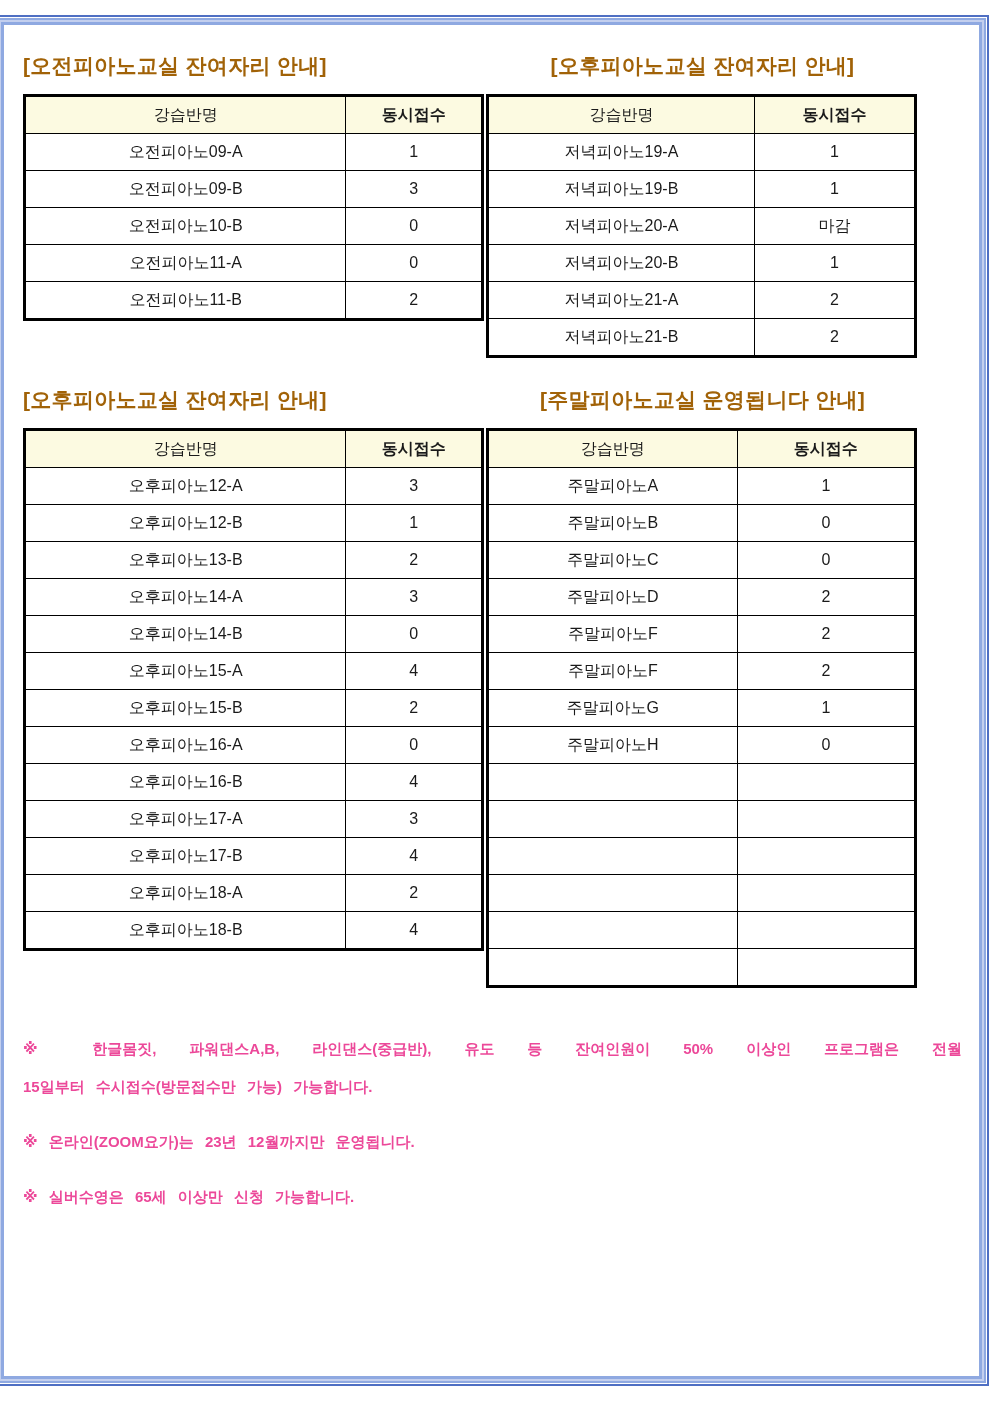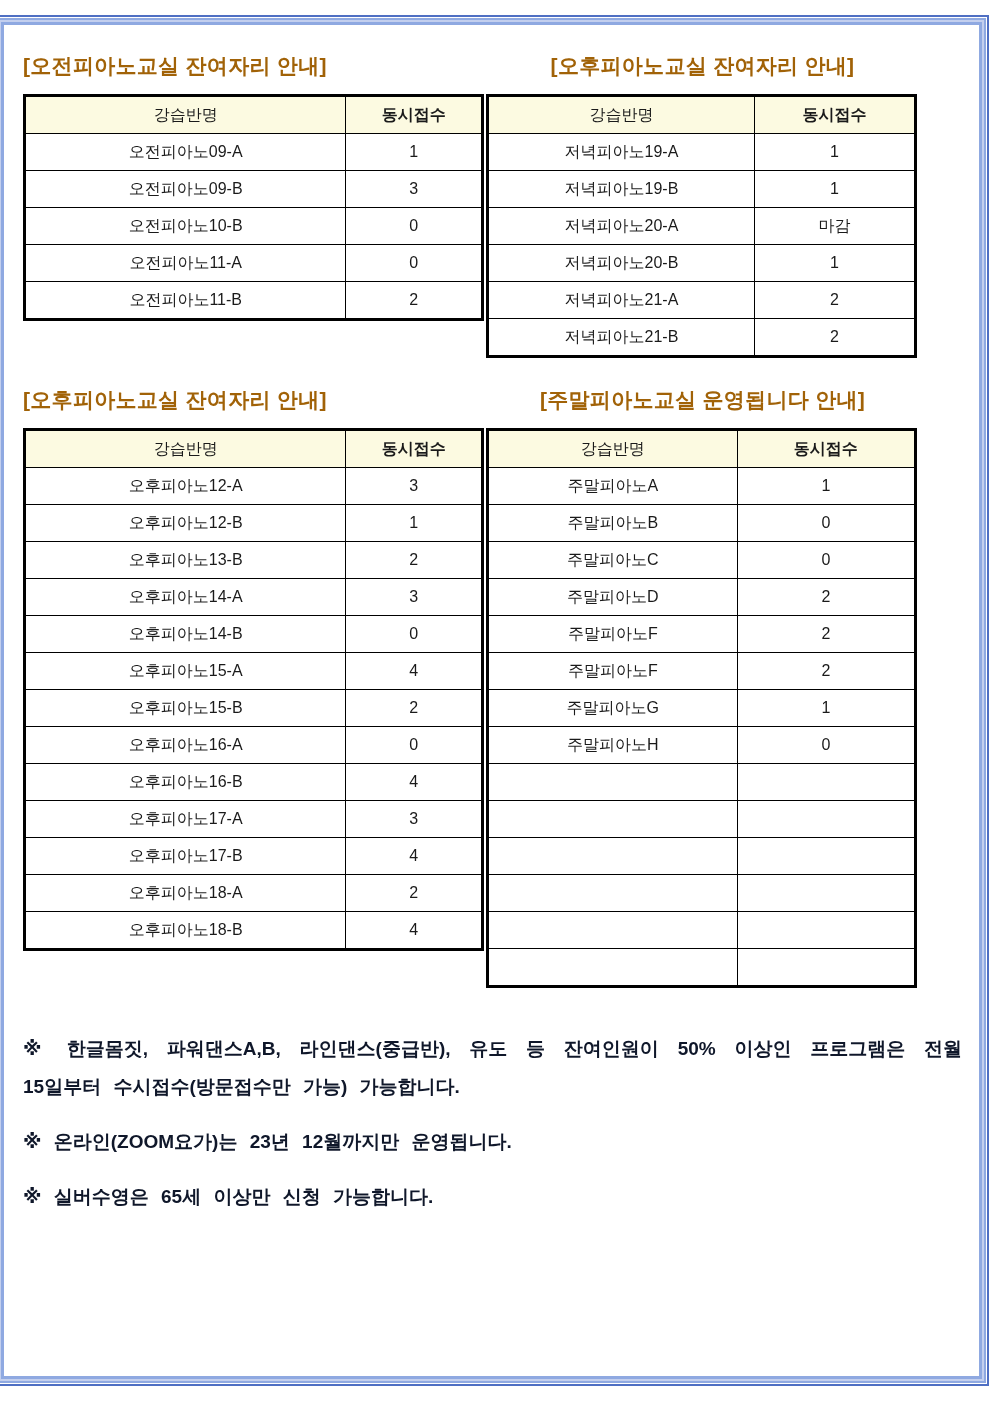--- a/index.html
+++ b/index.html
@@ -45,21 +45,21 @@
     font-size:16px; color:#1a1a1a; overflow:hidden;
   }
   .grid th { background:#fcfae1; font-weight:normal; }
   .grid th.col-count { font-weight:bold; }
   .grid-a th.col-name { width:68%; }
   .grid-b th.col-name { width:60%; }
   .grid-c th.col-name { width:56%; }
 
   .notes { margin-top:42px; width:939px; }
   .note {
-    font-size:19px; font-weight:bold; color:#0f172a;
+    font-size:15px; font-weight:bold; color:#ec4899;
     line-height:38px; word-spacing:7px; margin:0 0 17px 0;
   }
   .note .jline { text-align:justify; text-align-last:justify; }
   .note .pline { text-align:left; }
 </style>
 </head>
 <body>
 
 <div class="frame-outer">
   <div class="frame-inner"></div>

